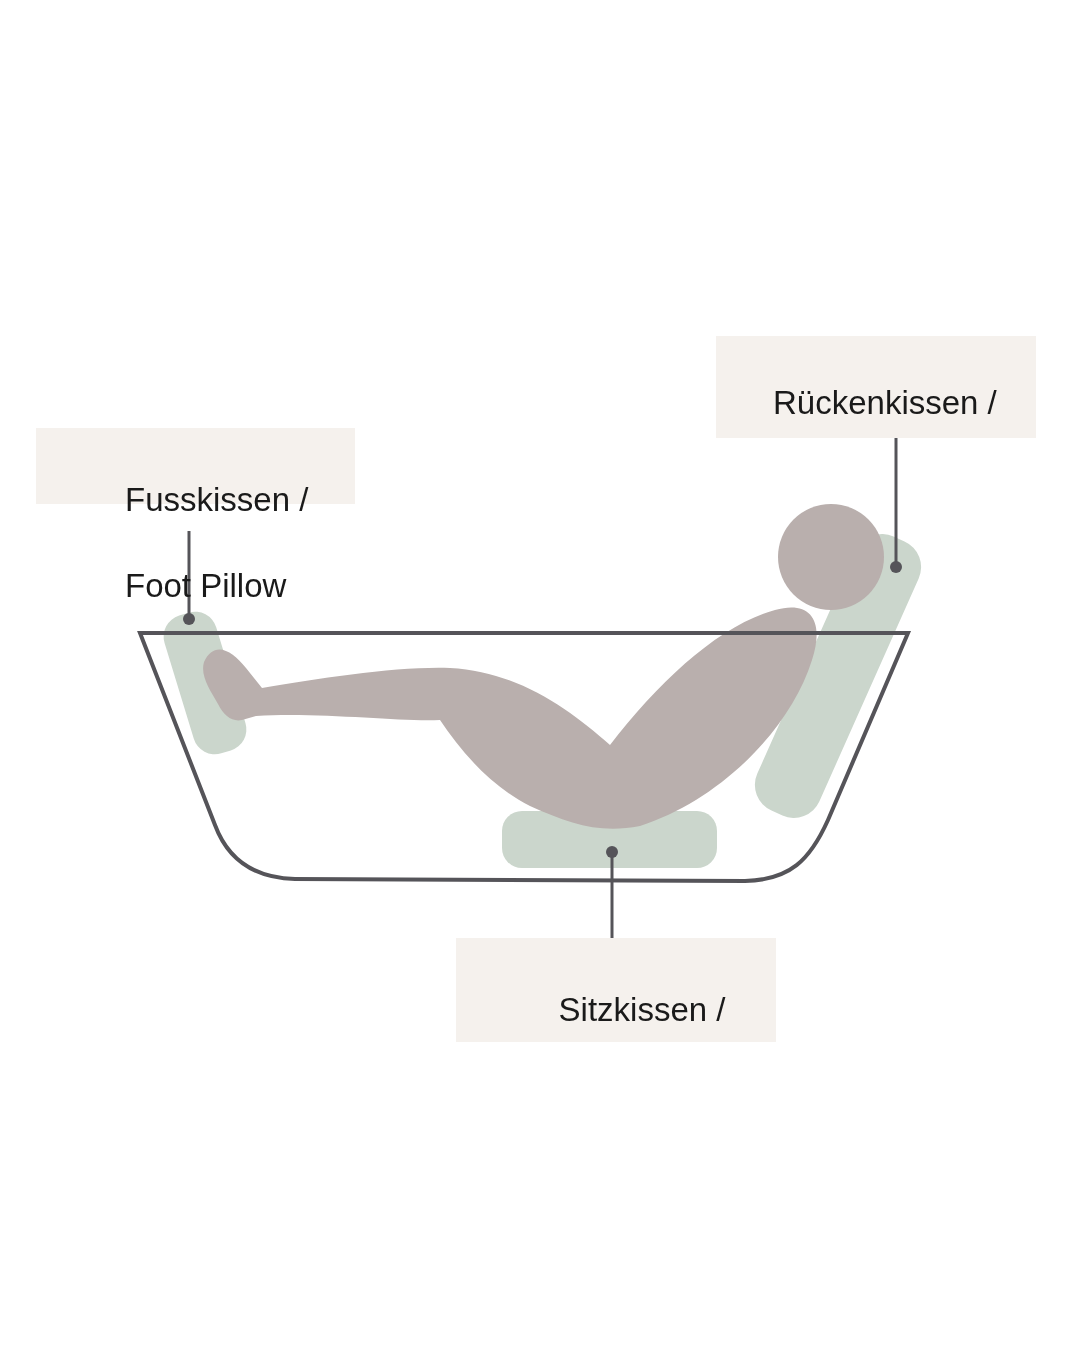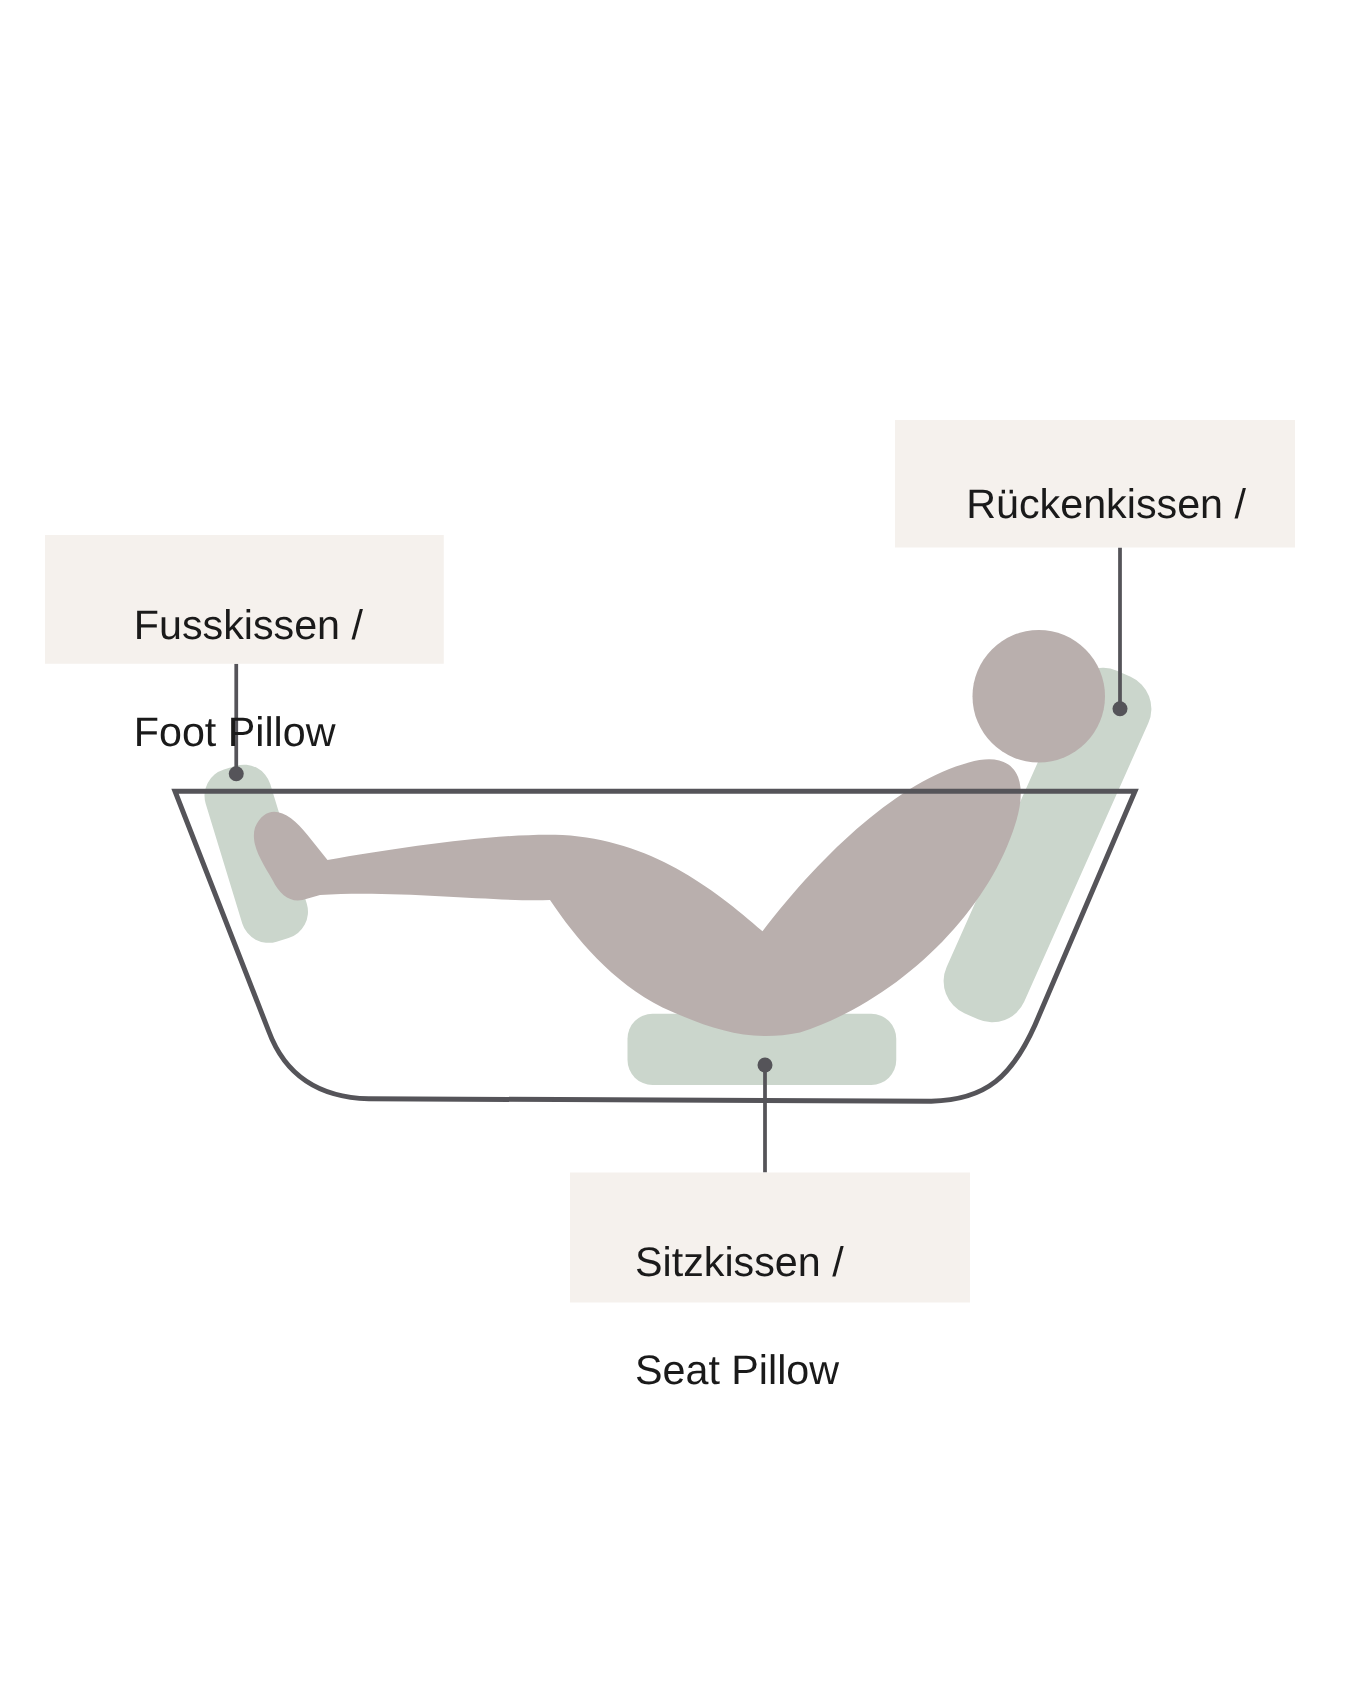--- a/index.html
+++ b/index.html
@@ -2,23 +2,23 @@
 <html><head>
   <meta charset="utf-8">
   <style>
     html, body { margin: 0; padding: 0; background: #ffffff; }
     body { width: 1080px; height: 1350px; position: relative; overflow: hidden;
            font-family: "Liberation Sans", "DejaVu Sans", sans-serif; }
     #canvas { position: absolute; left: 0; top: 0; width: 1080px; height: 1350px; }
     .label-box { position: absolute; background: #f5f1ed; color: #1a1a1a;
                  font-size: 33px; line-height: 46px; box-sizing: border-box; }
     .label-box span { display: block; white-space: nowrap; margin-top: 40px; }
-    #label-foot { left: 36px; top: 428px; width: 319px; height: 103px; padding: 9px 0 0 71px; }
+    #label-foot { left: 36px; top: 428px; width: 319px; height: 76px; padding: 9px 0 0 89px; }
     #label-back { left: 716px; top: 336px; width: 320px; height: 102px; padding: 4px 0 0 57px; }
-    #label-seat { left: 456px; top: 938px; width: 320px; height: 104px; padding: 9px 0 0 52px; }
+    #label-seat { left: 456px; top: 938px; width: 320px; height: 104px; padding: 9px 0 0 52px; text-align: center; }
   </style>
 </head>
 <body>
 
 <svg id="canvas" viewBox="0 0 1080 1350" xmlns="http://www.w3.org/2000/svg">
 
   <g>
     <rect x="-34" y="-150" width="68" height="300" rx="28" ry="28" fill="#cbd6cc" transform="translate(838 676) rotate(24)"></rect>
   </g>
 
@@ -70,14 +70,13 @@
   <span>Fusskissen /</span>
   <span>Foot Pillow</span>
 </div>
 
 <div class="label-box" id="label-back">
   <span>Rückenkissen /</span>
 </div>
 
 <div class="label-box" id="label-seat">
   <span>Sitzkissen /</span>
-  <span>Seat Pillow</span>
 </div>
 
 </body></html>

